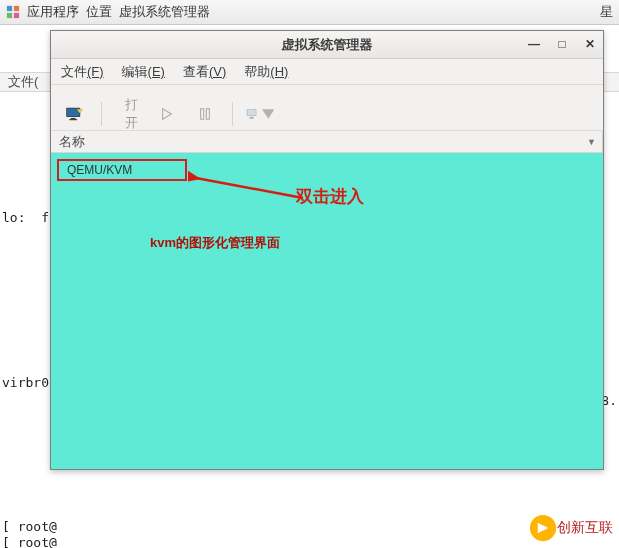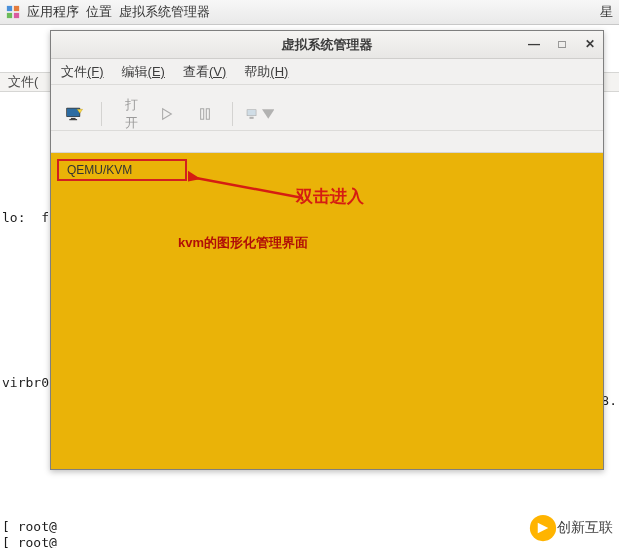--- a/index.html
+++ b/index.html
@@ -57,33 +57,33 @@
   .vline { width:1px; height:24px; background:#d4d3d1; margin:0 4px; }
   .open-btn { display:flex; align-items:center; gap:5px; padding:0 6px; height:26px; }
   .disabled { opacity:0.45; }
   .columns {
     height:22px; display:flex; align-items:stretch; border-bottom:1px solid #d6d5d3;
     background:#f2f1f0; font-size:13px; color:#4b4b4b;
   }
   .col-name { flex:1; display:flex; align-items:center; padding:0 8px; border-right:1px solid #d6d5d3; position:relative; }
   .col-name .sort { position:absolute; right:6px; font-size:9px; color:#707070; }
   .col-cpu { width:140px; display:flex; align-items:center; padding:0 8px; }
-  .listarea { flex:1; background:#eab308; position:relative; }
+  .listarea { flex:1; background:#5eead4; position:relative; }
   .conn-row {
     position:absolute; left:6px; top:6px; width:130px; height:22px;
     border:2px solid #d22020; display:flex; align-items:center; padding:0 8px;
     font-size:12px; color:#333;
   }
   .annot { position:absolute; z-index:60; font-weight:bold; }
   .annot.red { color:#d51d12; }
-  .annot.dark { color:#b10f07;margin-left:28px; }
+  .annot.dark { color:#b10f07; }
   .arrow-svg { position:absolute; z-index:55; }
   .watermark {
     position:absolute; right:6px; bottom:6px; display:flex; align-items:center;
-    font-size:14px; color:#404040; z-index:100;
+    font-size:14px; color:#b91c1c; z-index:100;
   }
   .watermark svg { width:28px; height:28px; }
 </style>
 </head>
 <body>
 
 <div class="taskbar">
   <svg class="tb-icon" viewBox="0 0 16 16">
       <rect x="1" y="1" width="6" height="6" fill="#4a90d9"></rect>
       <rect x="9" y="1" width="6" height="6" fill="#e47c3c"></rect>
@@ -164,20 +164,24 @@
           <rect x="2" y="3" width="12" height="8" fill="#a8c7dc"></rect>
           <rect x="5" y="13" width="6" height="3" fill="#666"></rect>
         </svg>
       <svg width="8" height="6" viewBox="0 0 8 6">
           <polygon points="0,0 8,0 4,6" fill="#666"></polygon>
         </svg>
     </div>
   </div>
 
   <div class="columns">
+    <div class="col-name">
+      <span>名称</span>
+      <span class="sort">▼</span>
+    </div>
   </div>
 
   <div class="listarea">
     <div class="conn-row">
       <span>QEMU/KVM</span>
     </div>
   </div>
 </div>
 
 <svg class="arrow-svg" style="left:188px; top:170px;" width="120" height="40" viewBox="0 0 120 40">

